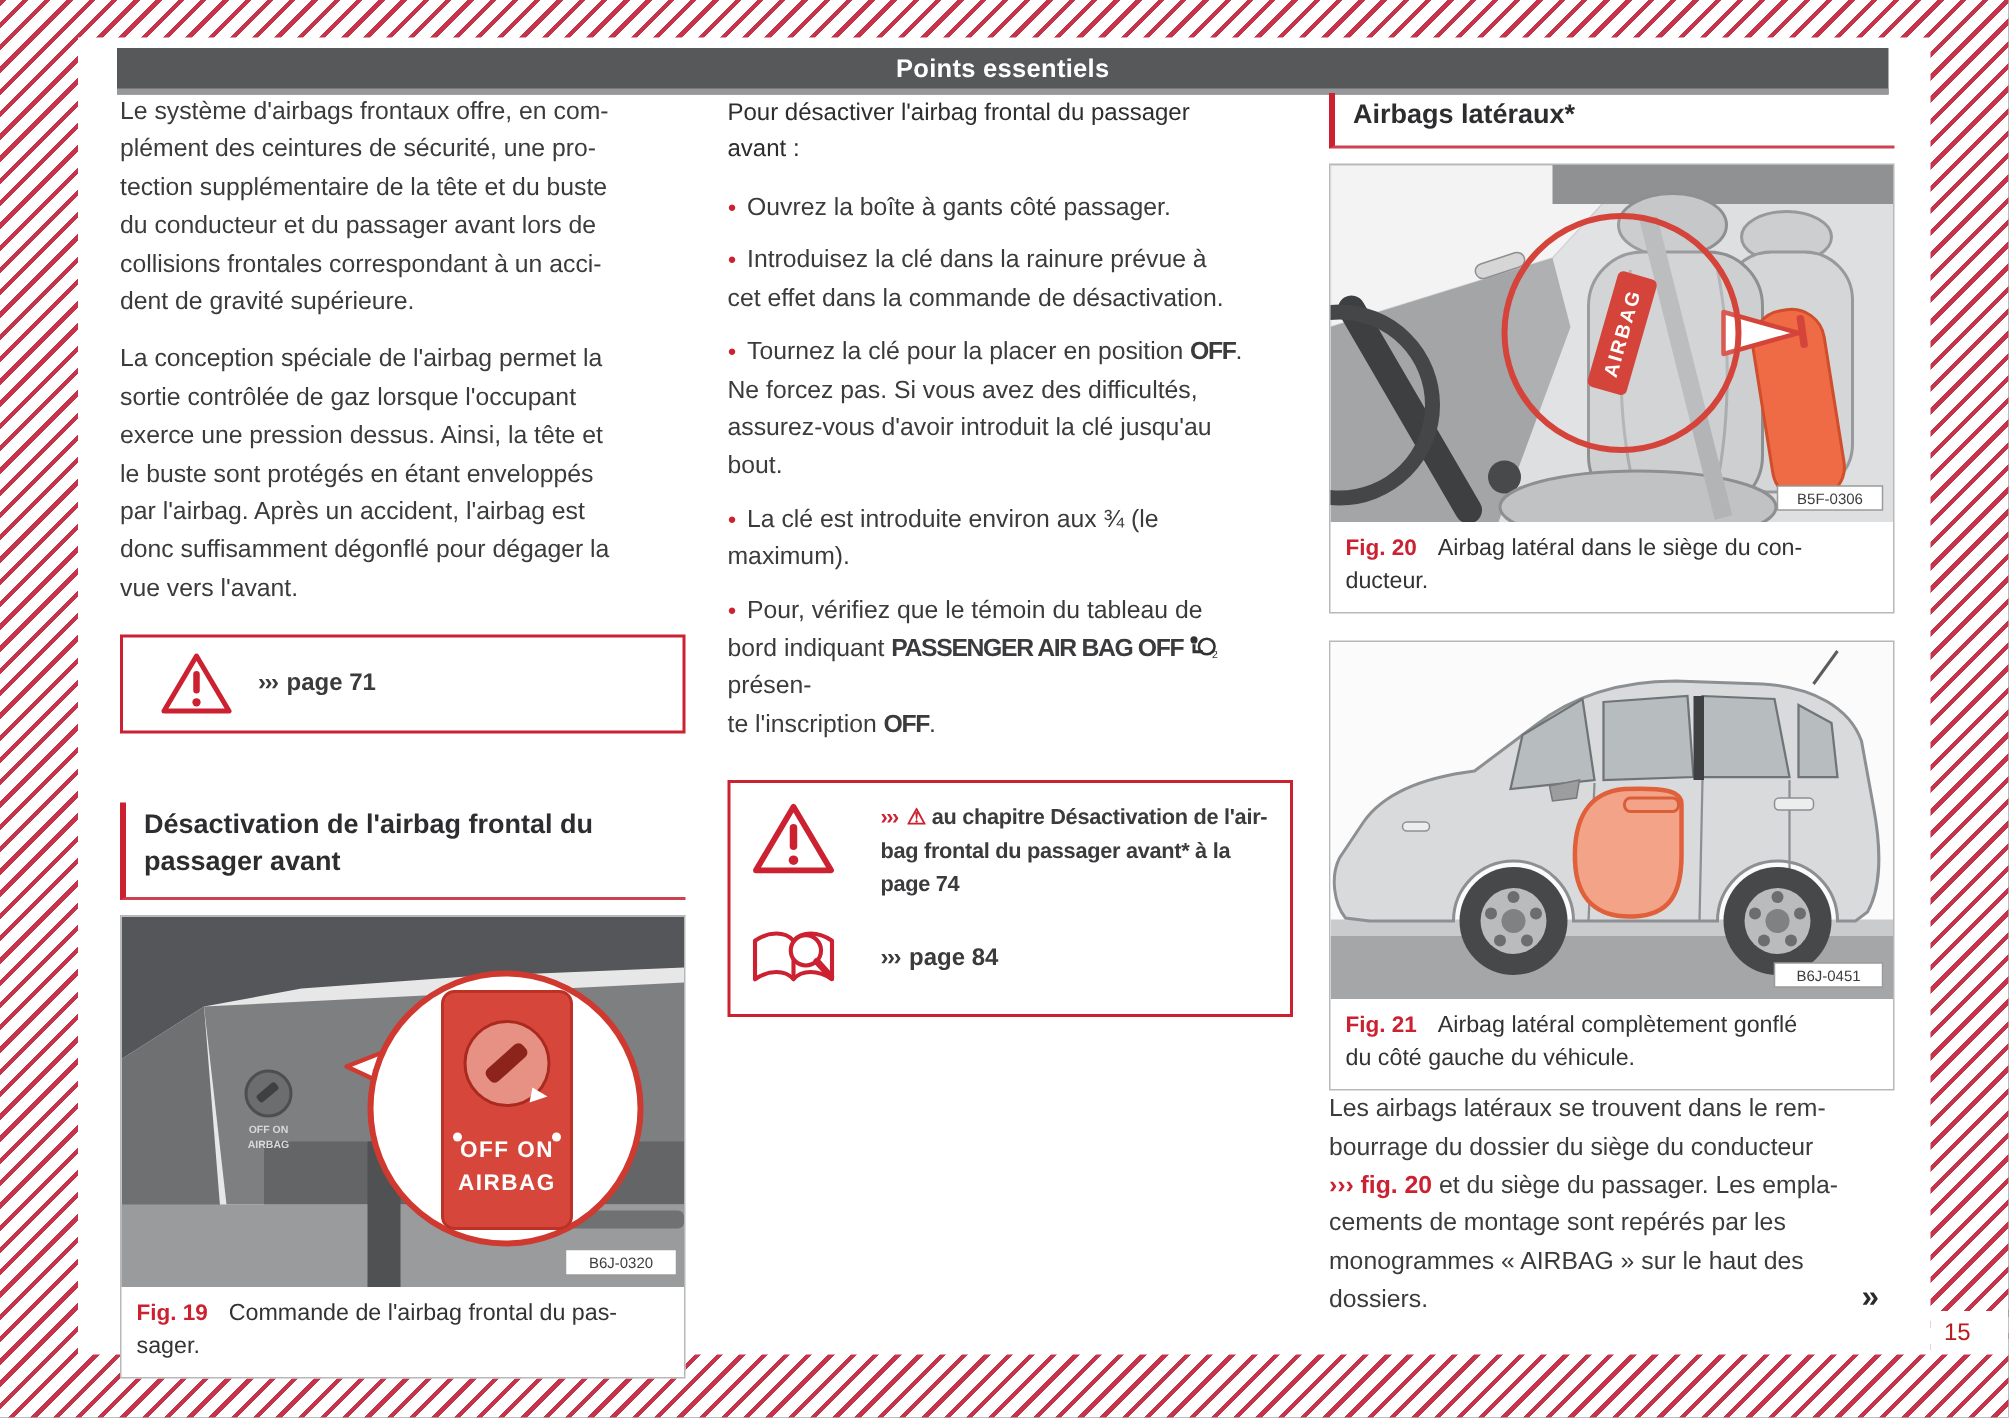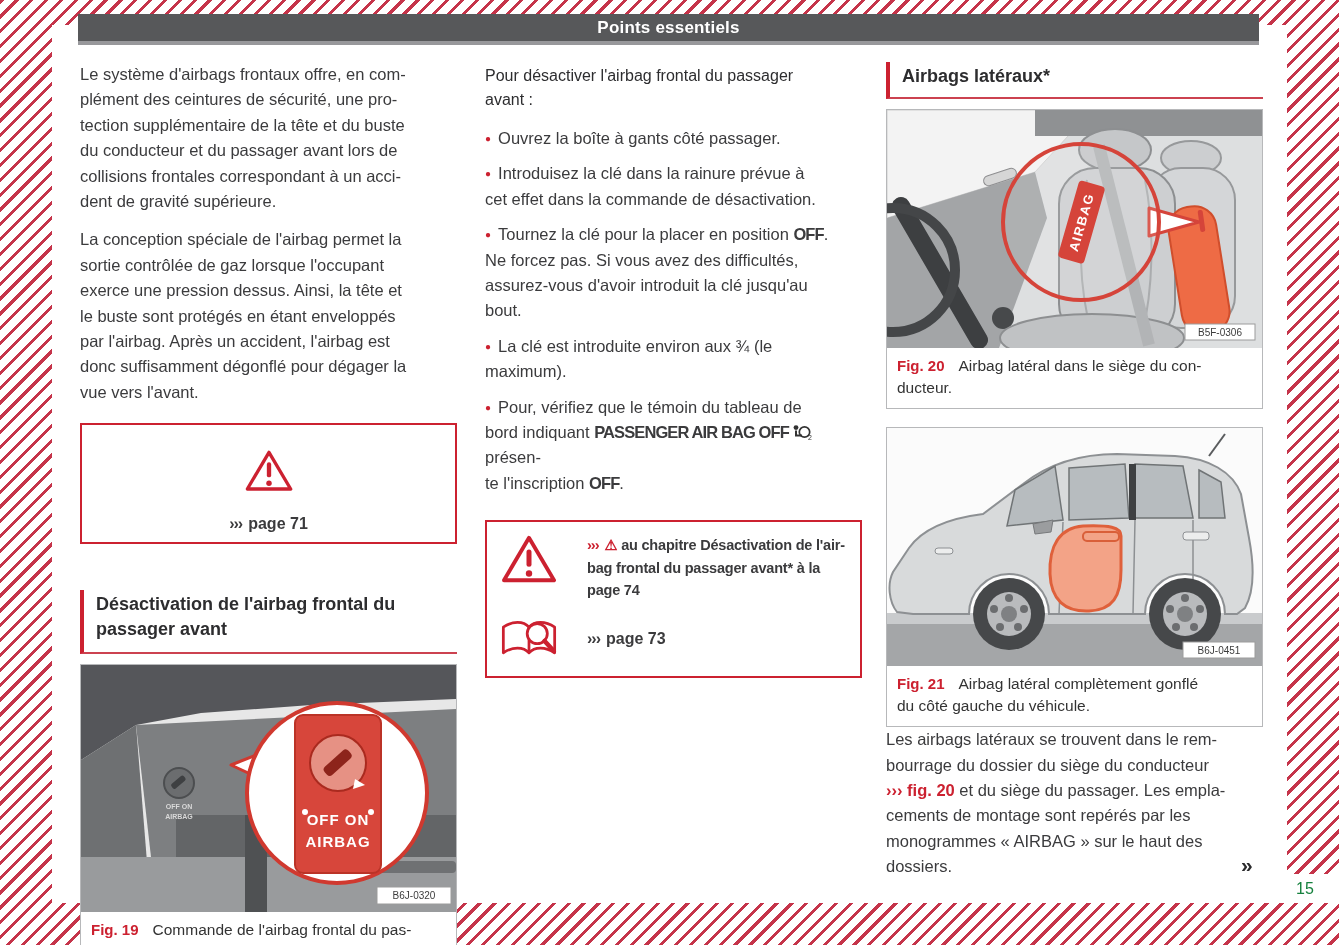--- a/index.html
+++ b/index.html
@@ -7,34 +7,34 @@
     position:relative;
     width:1339px;height:945px;
     margin:0 auto;
     background:repeating-linear-gradient(135deg,#c5344a 0px,#c5344a 3px,#ffffff 3px,#ffffff 10.5px);
     font-family:"Liberation Sans",sans-serif;
     color:#3b3b3d;
     overflow:hidden;
   }
   .content{position:absolute;left:52px;top:25px;width:1235px;height:878px;background:#ffffff;}
   .header-bar{
-    position:absolute;left:78px;top:14px;width:1181px;height:27px;
+    position:absolute;left:78px;top:32px;width:1181px;height:27px;
     background:#57585a;border-bottom:4px solid #98989b;
     display:flex;align-items:center;justify-content:center;
     color:#ffffff;font-weight:bold;font-size:17px;letter-spacing:.2px;
   }
   .col{position:absolute;top:62px;width:377px;font-size:16.5px;line-height:1.54;}
   .col-left{left:80px;}
   .col-mid{left:485px;}
   .col-right{left:886px;}
   p.body{margin:0 0 13px 0;}
   .prewrap{white-space:pre-line;}
   .warnbox{
     border:2px solid #cc2130;display:flex;align-items:center;
-    min-height:52px;padding:5px 8px;margin-top:18px;background:#fff;flex-direction:column;
+    min-height:52px;padding:5px 8px;margin-top:18px;background:#fff;
   }
   .icon-cell{flex:0 0 82px;display:flex;justify-content:center;align-items:center;}
   .wtext{font-weight:bold;font-size:16px;color:#3b3b3d;}
   .chev{font-weight:bold;letter-spacing:-1px;margin-right:6px;}
   .red{color:#cc2130;}
   .section-heading{
     border-left:4px solid #cc2130;border-bottom:2px solid #cc4250;
     padding:2px 0 10px 12px;margin:46px 0 0 0;
     font-size:18px;font-weight:bold;color:#2d2d2f;line-height:1.4;
   }
@@ -52,21 +52,21 @@
   .midrow{display:flex;align-items:flex-start;gap:16px;}
   .midrow + .midrow{margin-top:16px;align-items:center;}
   .midrow .icon-cell{flex:0 0 84px;}
   .mtext{font-weight:bold;font-size:14.5px;line-height:1.55;letter-spacing:-0.2px;color:#3b3b3d;}
   .mtext2{font-weight:bold;font-size:16px;color:#3b3b3d;}
   .rpara{margin-top:12px;}
   .figref{color:#cc2130;font-weight:bold;}
   .cont-marker{position:absolute;left:1241px;top:853px;font-size:21px;font-weight:bold;color:#2b2b2d;letter-spacing:-2px;}
   .page-num-notch{
     position:absolute;left:1287px;top:874px;width:52px;height:29px;background:#ffffff;
-    font-size:16px;color:#15803d;line-height:29px;padding-left:9px;box-sizing:border-box;
+    font-size:16px;color:#b91c1c;line-height:29px;padding-left:9px;box-sizing:border-box;
   }
   .ab-icon{vertical-align:-2px;margin:0 2px;}
 </style>
 </head>
 <body>
 
 <div class="page">
   <div class="content"></div>
 
   <div class="header-bar">
@@ -179,21 +179,21 @@
       </div>
       <div class="midrow">
         <div class="icon-cell">
           <svg width="60" height="44" viewBox="0 0 64 48">
             <path d="M4,10 C14,3 26,3 32,10 C38,3 50,3 60,10 V38 C50,31 38,31 32,38 C26,31 14,31 4,38 Z" fill="none" stroke="#cc2130" stroke-width="3" stroke-linejoin="round"></path>
             <path d="M32,10 V38" fill="none" stroke="#cc2130" stroke-width="3"></path>
             <circle cx="41" cy="17" r="11" fill="#ffffff" stroke="#cc2130" stroke-width="3"></circle>
             <path d="M49,25 L59,36" stroke="#cc2130" stroke-width="5" stroke-linecap="round"></path>
           </svg>
         </div>
-        <div class="mtext2"><span class="chev">›››</span><span>page 73</span></div>
+        <div class="mtext2"><span class="chev">›››</span><span>page 84</span></div>
       </div>
     </div>
   </div>
 
   <div class="col col-right">
     <h2 class="section-heading"><span>Airbags latéraux*</span></h2>
 
     <div class="figure-box">
       <svg width="375" height="238" viewBox="0 0 375 238">
         <rect width="375" height="238" fill="#dddfe0"></rect>

